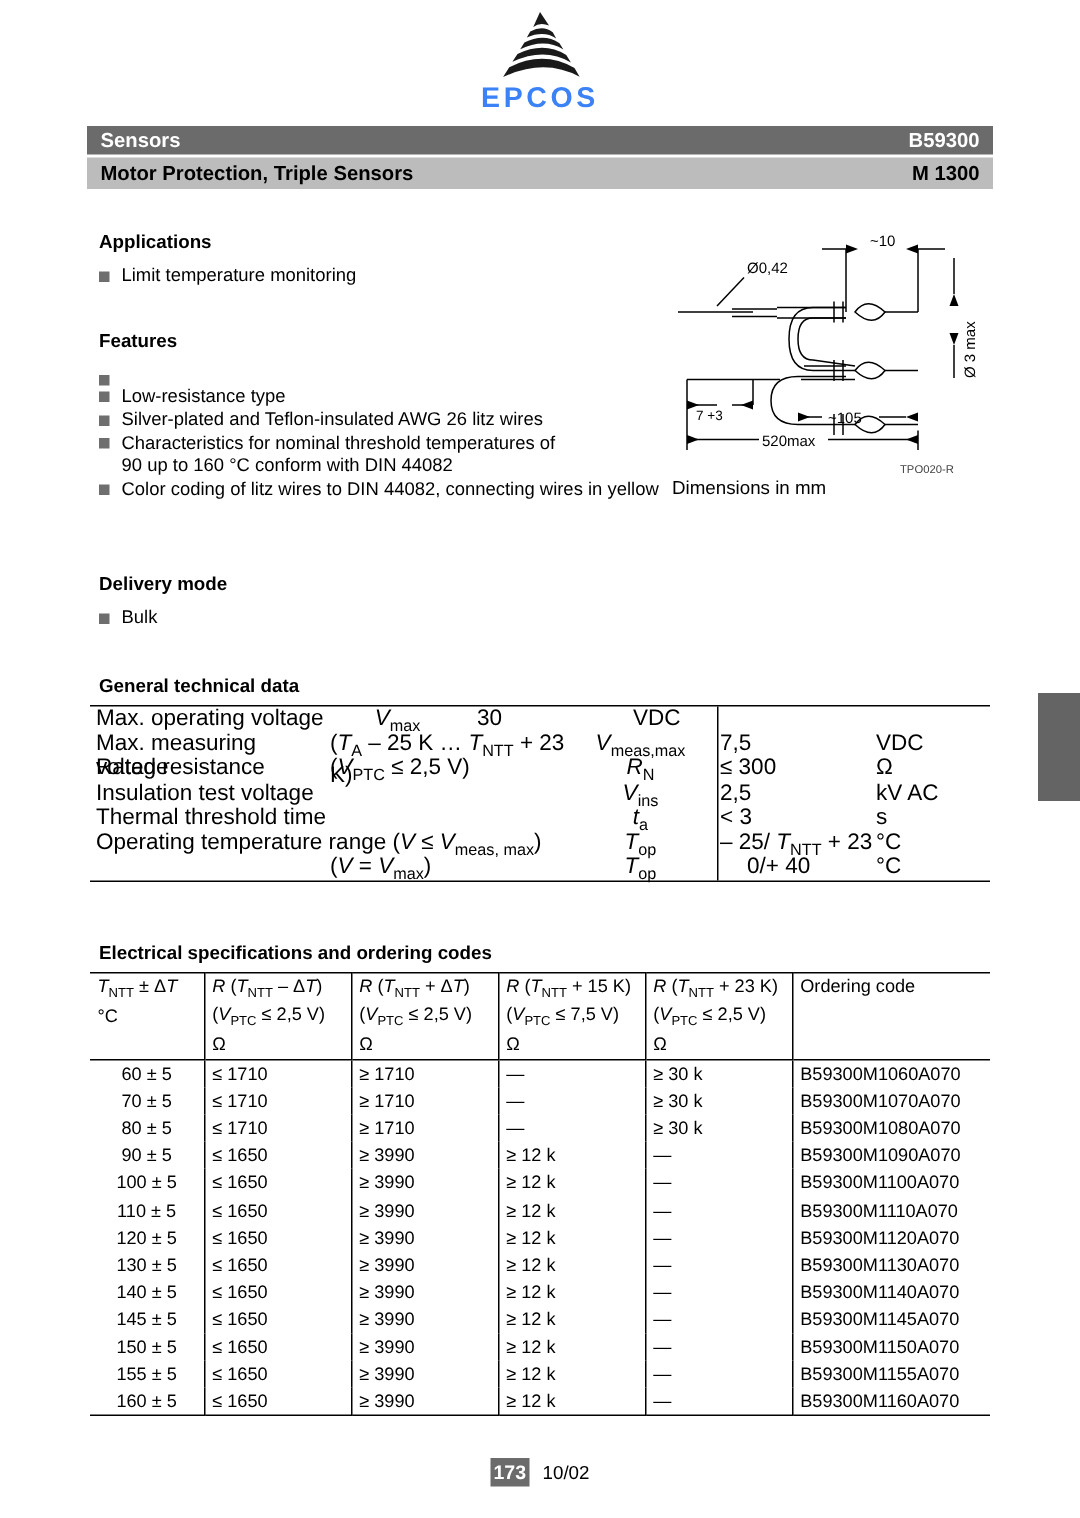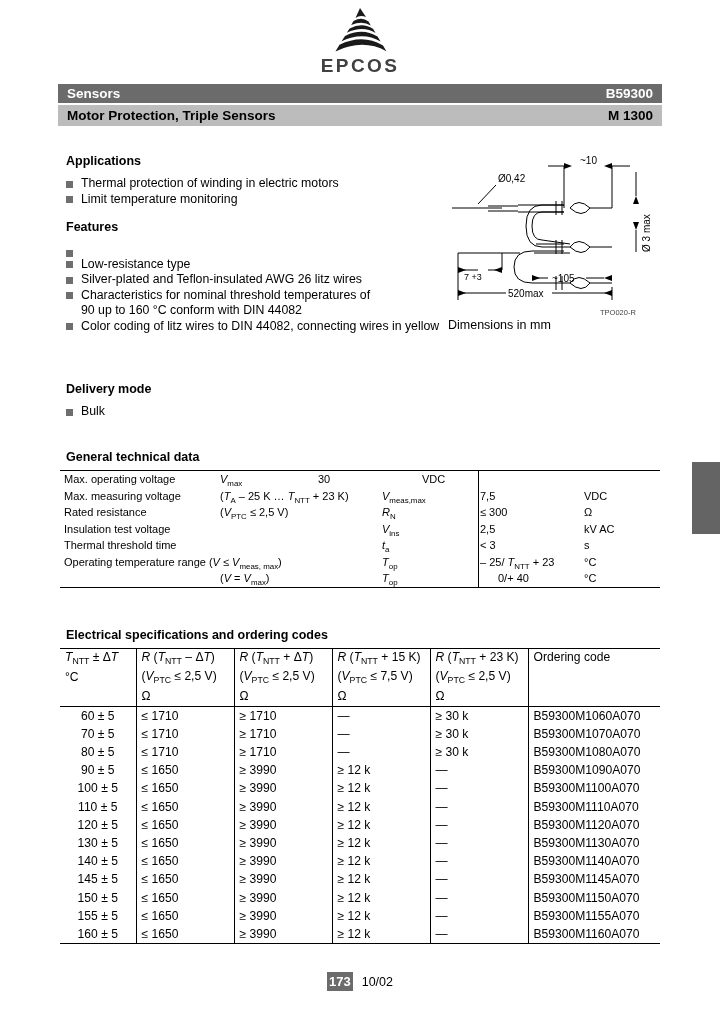--- a/index.html
+++ b/index.html
@@ -15,21 +15,21 @@
   .page { position: relative; width: 720px; height: 1012px; }
 
   
   .logo-wrap {
     position: absolute; left: 0; top: 8px; width: 720px;
     display: flex; flex-direction: column; align-items: center;
   }
   .logo-mark { width: 76px; height: 46px; }
   .logo-text {
     font-size: 19px; font-weight: bold; letter-spacing: 2.4px;
-    margin-top: 1px; color: #404040; text-align: center;
+    margin-top: 1px; color: #3b82f6; text-align: center;
   }
 
   
   .bar {
     position: absolute; left: 58px; width: 604px;
     display: flex; align-items: center; justify-content: space-between;
     padding: 0 9px;
     font-weight: bold;
   }
   .bar-sensors { top: 84px; height: 19px; background: #6b6b6b; color: #fff; font-size: 13.5px; }
@@ -66,25 +66,25 @@
     font-size: 12.5px;
   }
 
   
   .gtd { position: absolute; left: 60px; top: 470px; width: 600px; }
   .gtd-rule-top { border-top: 1.6px solid #000; }
   .gtd-rule-bot { border-top: 1.6px solid #000; }
   .gtd-body { position: relative; }
   .gtd-row {
     display: flex; align-items: baseline;
-    font-size: 11px; line-height: 16.5px; height: 16.5px;
+    font-size: 15px; line-height: 16.5px; height: 16.5px;
   }
   .c-name { width: 160px; flex: 0 0 auto; padding-left: 4px; }
   .c-cond { width: 162px; flex: 0 0 auto; }
-  .c-sym  { width: 90px; flex: 0 0 auto; text-align: left; }
+  .c-sym  { width: 90px; flex: 0 0 auto; text-align: center; }
   .c-val  { width: 112px; flex: 0 0 auto; padding-left: 8px; }
   .c-unit { width: 70px; flex: 0 0 auto; }
   .gtd-vline {
     position: absolute; left: 418px; top: 0; bottom: 0;
     width: 1.4px; background: #000;
   }
   .wide-name { width: 322px; }
 
   
   .est { position: absolute; left: 60px; top: 648px; width: 600px; }
@@ -150,24 +150,20 @@
   </div>
   <div class="bar bar-motor">
     <span>Motor Protection, Triple Sensors</span>
     <span>M 1300</span>
   </div>
 
   <div class="thumb-tab"></div>
 
   <div class="h-sec" style="top:154px">Applications</div>
   <div class="blist" style="top:176px" id="applications-list">
-      <div class="bitem">
-        <span class="bullet"></span>
-        <span class="btext">Thermal protection of winding in electric motors</span>
-      </div>
       <div class="bitem">
         <span class="bullet"></span>
         <span class="btext">Limit temperature monitoring</span>
       </div>
     </div>
 
   <div class="h-sec" style="top:220px">Features</div>
   <div class="blist" style="top:245px" id="features-list">
       <div class="bitem">
         <span class="bullet"></span>

